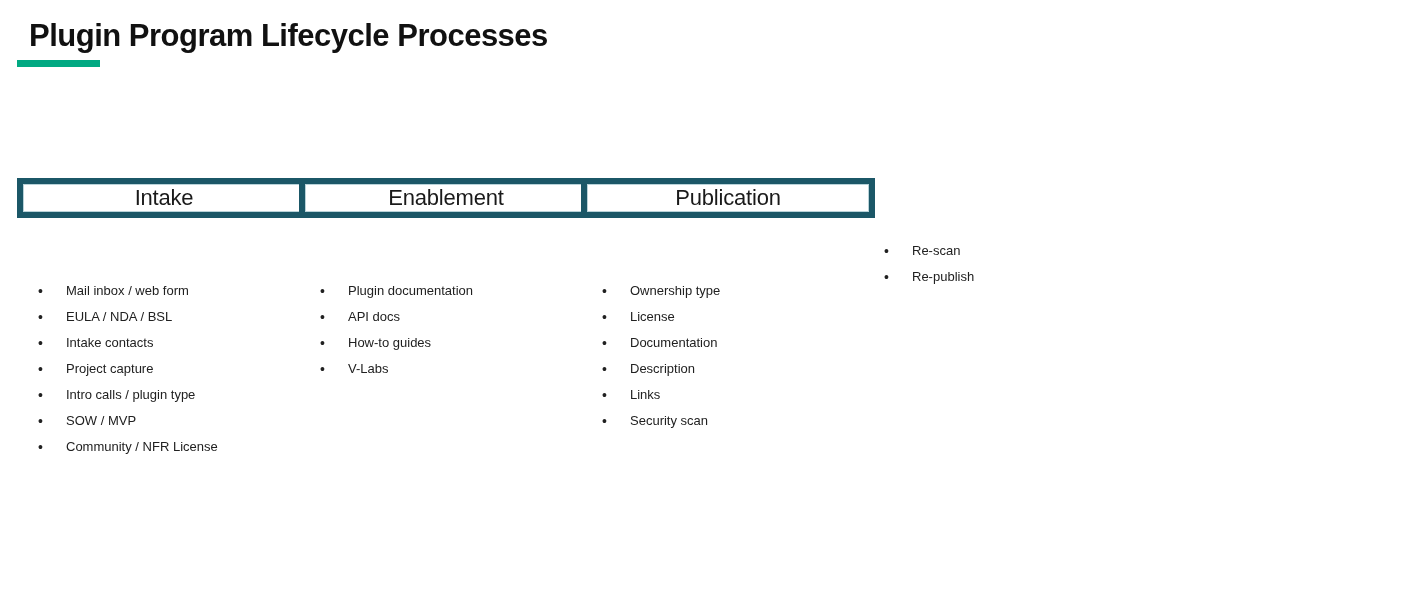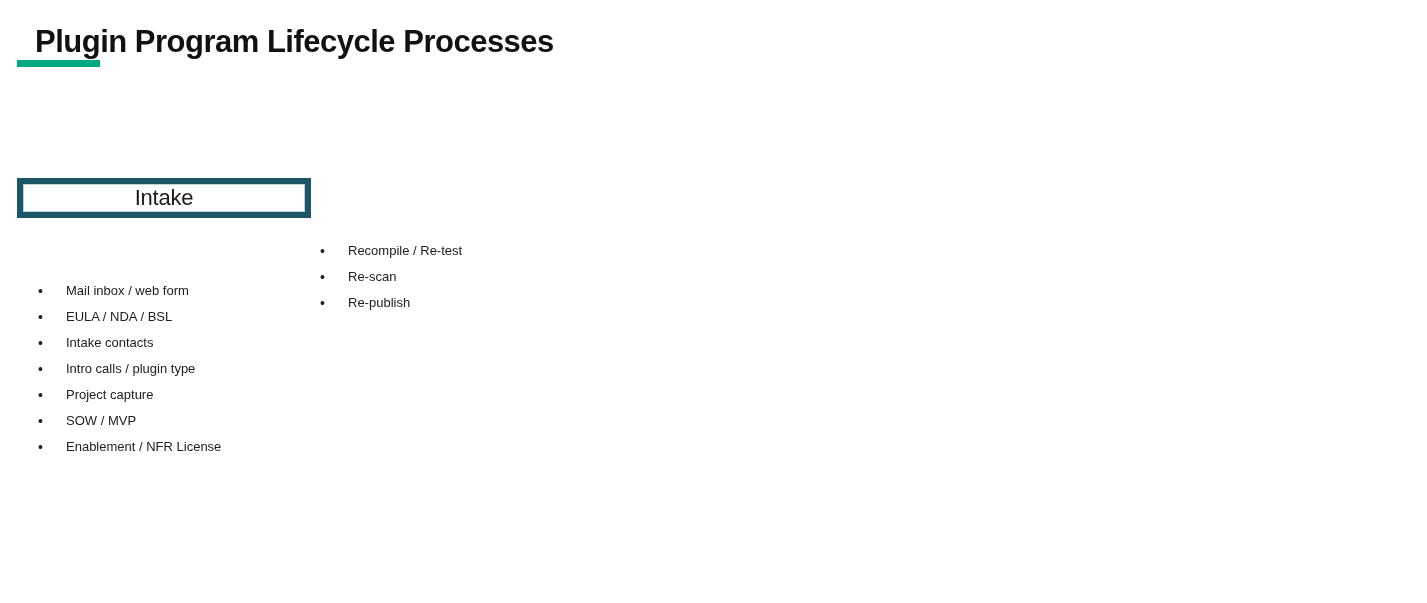--- a/index.html
+++ b/index.html
@@ -12,21 +12,21 @@
     height: 603px;
     position: relative;
     overflow: hidden;
     font-family: "Liberation Sans", sans-serif;
     color: #1a1a1a;
   }
   .page-title {
     position: absolute;
     left: 17px;
     top: 6px;
-    margin: 18px;
+    margin: 12px;
     font-size: 31px;
     font-weight: 700;
     letter-spacing: -0.5px;
     color: #111111;
     white-space: nowrap;
   }
   .title-accent-bar {
     position: absolute;
     left: 17px;
     top: 60px;
@@ -95,31 +95,54 @@
 <div class="stages">
 
   <section class="stage-column">
     <div class="stage-box">
       <span class="stage-label">Intake</span>
     </div>
     <ul class="stage-items">
         <li class="item">Mail inbox / web form</li>
         <li class="item">EULA / NDA / BSL</li>
         <li class="item">Intake contacts</li>
+        <li class="item">Project capture</li>
         <li class="item">Intro calls / plugin type</li>
-        <li class="item">Project capture</li>
         <li class="item">SOW / MVP</li>
-        <li class="item">Enablement / NFR License</li>
+        <li class="item">Community / NFR License</li>
+      </ul>
+  </section>
+
+  <section class="stage-column">
+    <div class="stage-box">
+      <span class="stage-label">Enablement</span>
+    </div>
+    <ul class="stage-items">
+        <li class="item">Plugin documentation</li>
+        <li class="item">API docs</li>
+        <li class="item">How-to guides</li>
+        <li class="item">V-Labs</li>
       </ul>
   </section>
 
 
-
+  <section class="stage-column">
+    <div class="stage-box">
+      <span class="stage-label">Publication</span>
+    </div>
+    <ul class="stage-items">
+        <li class="item">Ownership type</li>
+        <li class="item">License</li>
+        <li class="item">Documentation</li>
+        <li class="item">Description</li>
+        <li class="item">Links</li>
+        <li class="item">Security scan</li>
+      </ul>
+  </section>
 
   <section class="stage-column">
     <ul class="stage-items">
-        <li class="item">Recompile / Re-test</li>
         <li class="item">Re-scan</li>
         <li class="item">Re-publish</li>
       </ul>
   </section>
 
 </div>
 
 </body></html>

